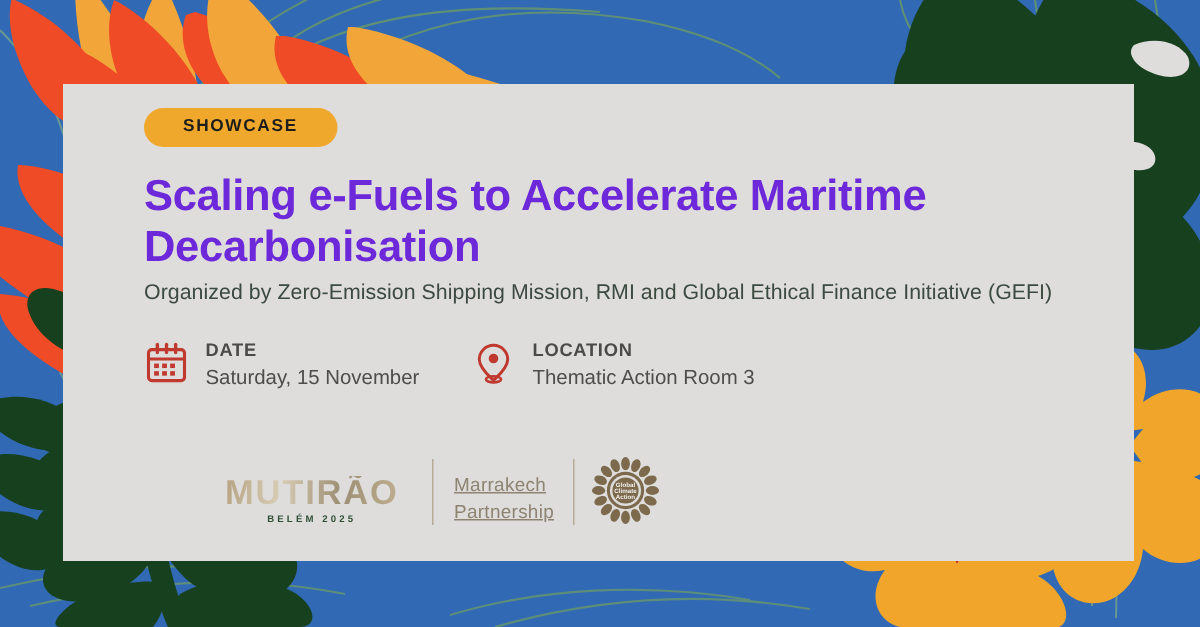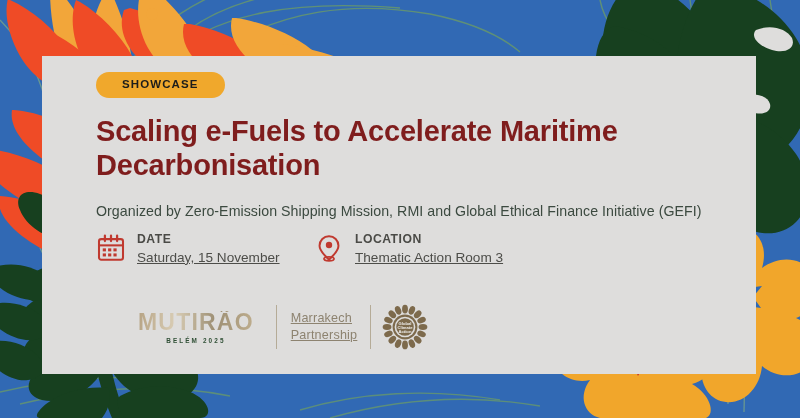--- a/index.html
+++ b/index.html
@@ -50,37 +50,37 @@
     font-size: 11.5px;
     font-weight: bold;
     letter-spacing: 1.1px;
     padding: 7px 26px 7px 26px;
     border-radius: 14px;
     line-height: 1;
   }
   
   .title {
     margin-top: 16px;
-    color: #7f1d1d;
+    color: #6d28d9;
     font-size: 29px;
     font-weight: bold;
     line-height: 1.18;
     letter-spacing: -0.2px;
     max-width: 640px;
   }
   .subtitle {
-    margin-top: 20px;
+    margin-top: 4px;
     color: #3c4a40;
     font-size: 14.2px;
     line-height: 1.3;
     letter-spacing: 0.05px;
   }
   
   .meta-row {
-    margin-top: 12px;
+    margin-top: 22px;
     display: flex;
     align-items: flex-start;
   }
   .meta-item {
     display: flex;
     align-items: flex-start;
     gap: 11px;
   }
   .meta-item.date   { width: 218px; }
   .meta-item.time   { width: 218px; }
@@ -98,29 +98,28 @@
     font-weight: bold;
     letter-spacing: 0.5px;
     line-height: 1.1;
   }
   .meta-value {
     color: #4d4d49;
     font-size: 13.6px;
     line-height: 1.35;
     margin-top: 2px;
     white-space: nowrap;
-    text-decoration: underline;
   }
   
   .logos {
     position: absolute;
-    left: 96px;
+    left: 108px;
     top: 248px;
     display: flex;
-    align-items: center;
+    align-items: flex-end;
     gap: 0;
   }
   .logo-cop {
     text-align: center;
     padding-right: 22px;
   }
   .logo-mutirao {
     font-size: 23px;
     font-weight: bold;
     letter-spacing: 1.2px;

